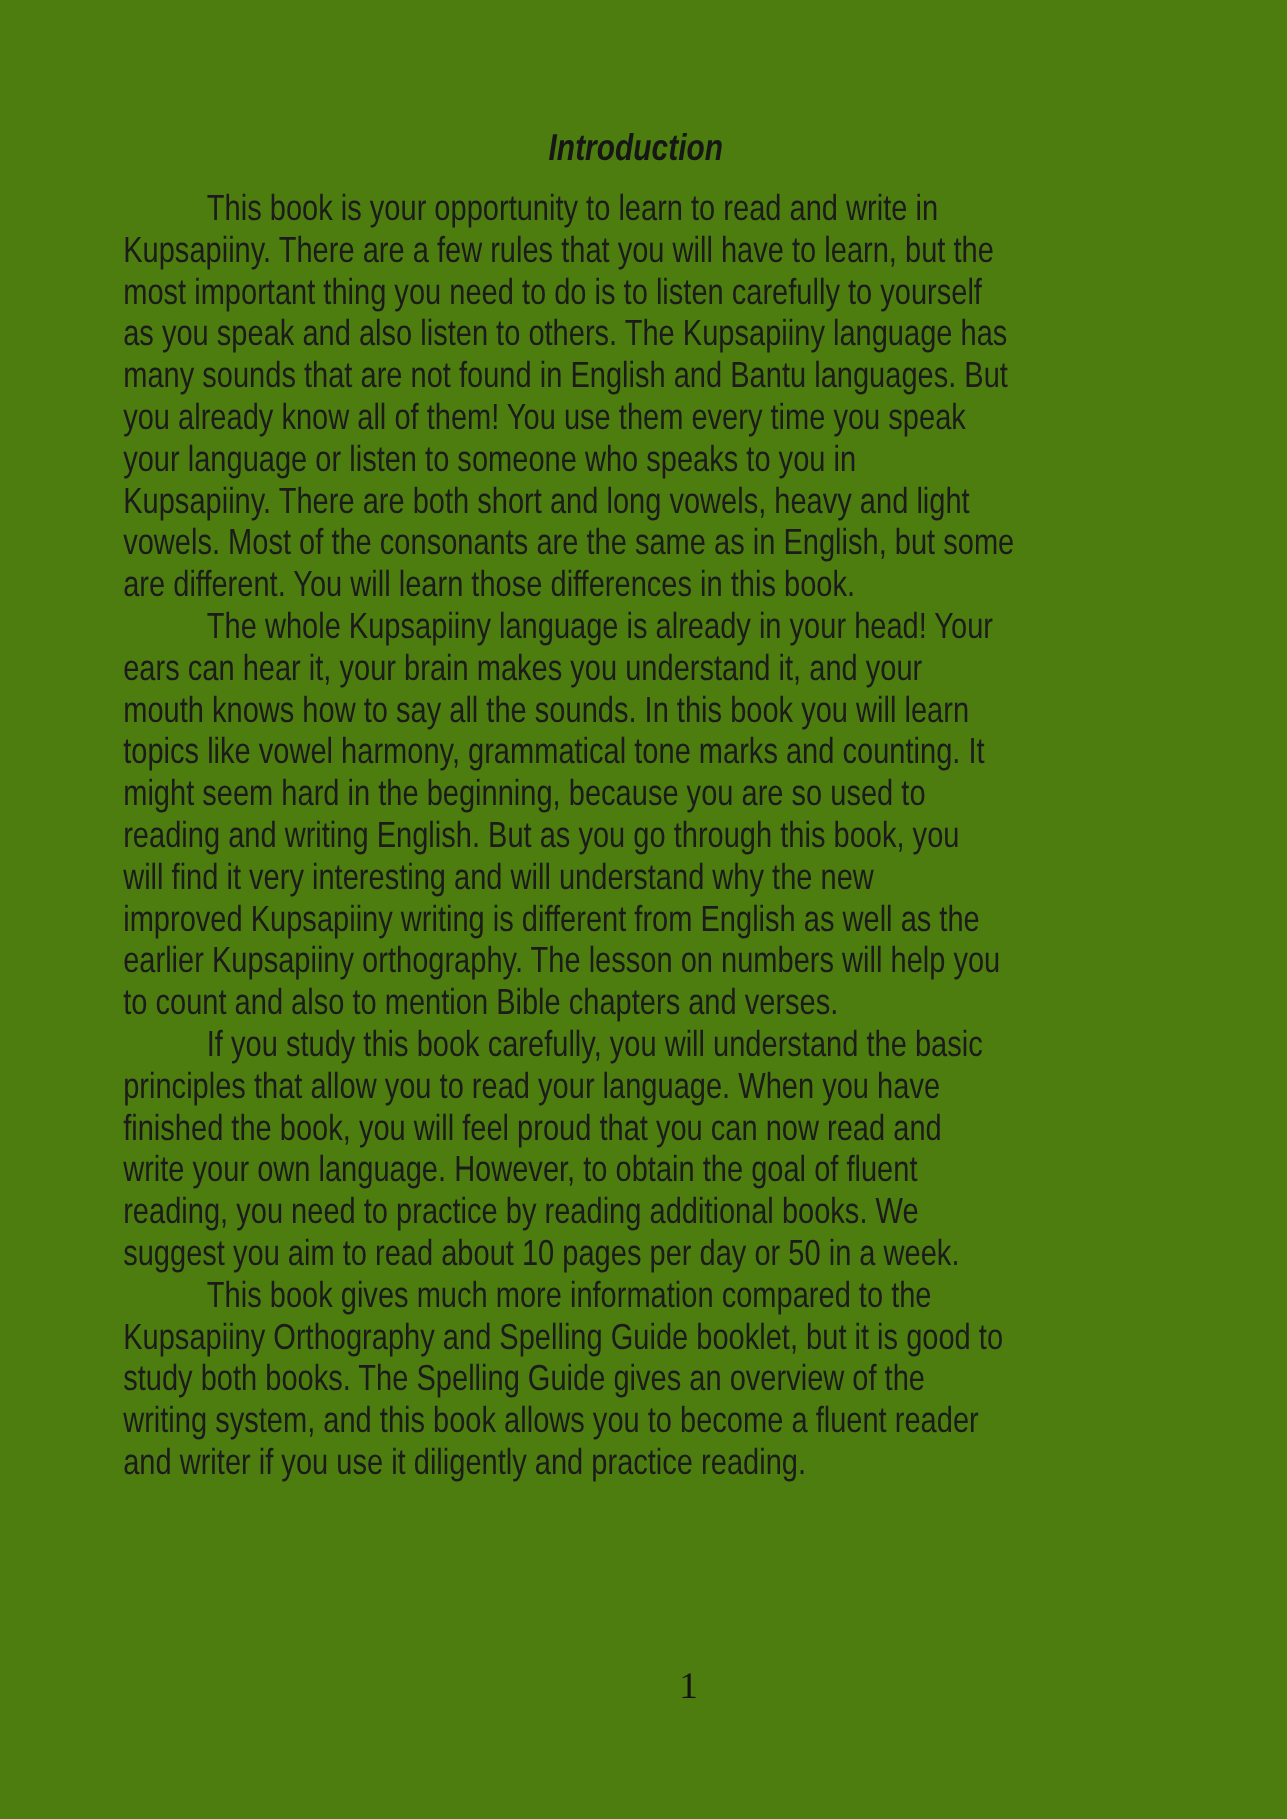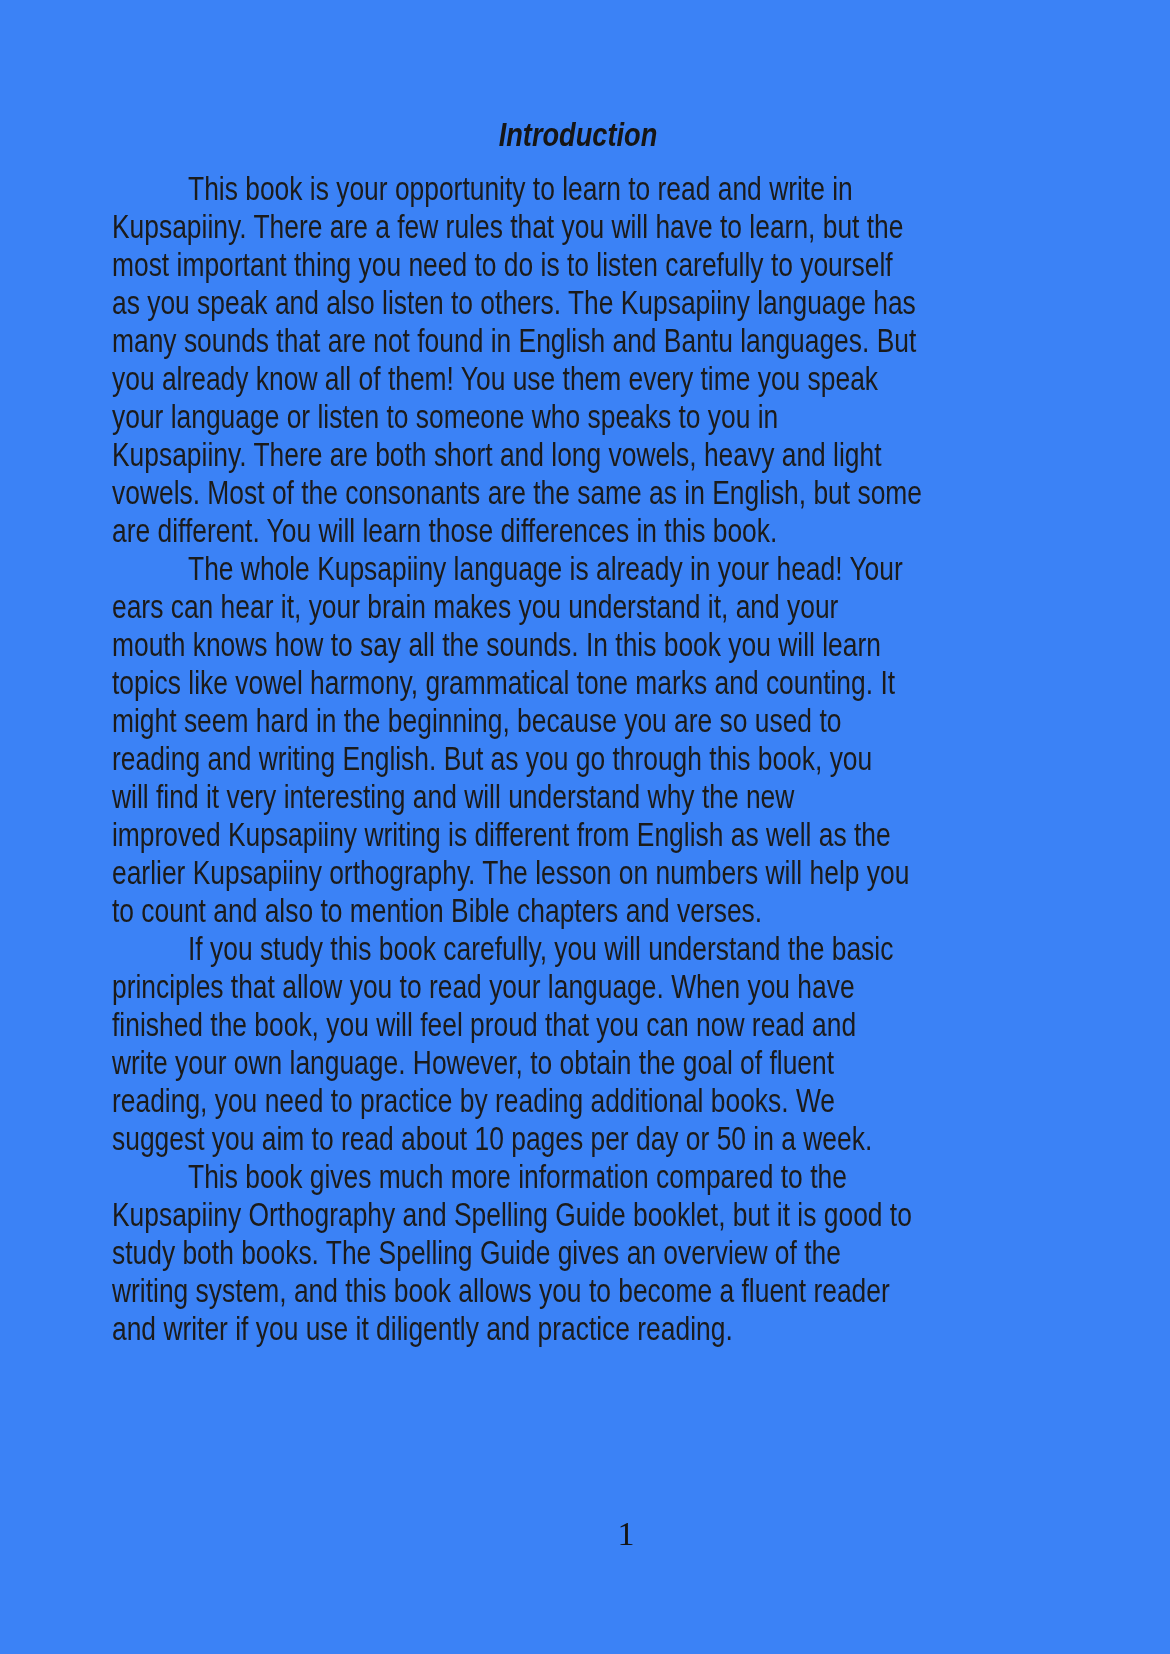--- a/index.html
+++ b/index.html
@@ -4,21 +4,21 @@
 <style>
   html, body {
     margin: 0;
     padding: 0;
     background: #ffffff;
   }
   .page {
     position: relative;
     width: 1170px;
     height: 1654px;
-    background: #3b82f6;
+    background: #4d7c0f;
     overflow: hidden;
     color: #1b1b1b;
   }
   
   .content {
     position: absolute;
     left: 112px;
     top: 112px;
     width: 1165px;
     transform: scaleX(0.80);

